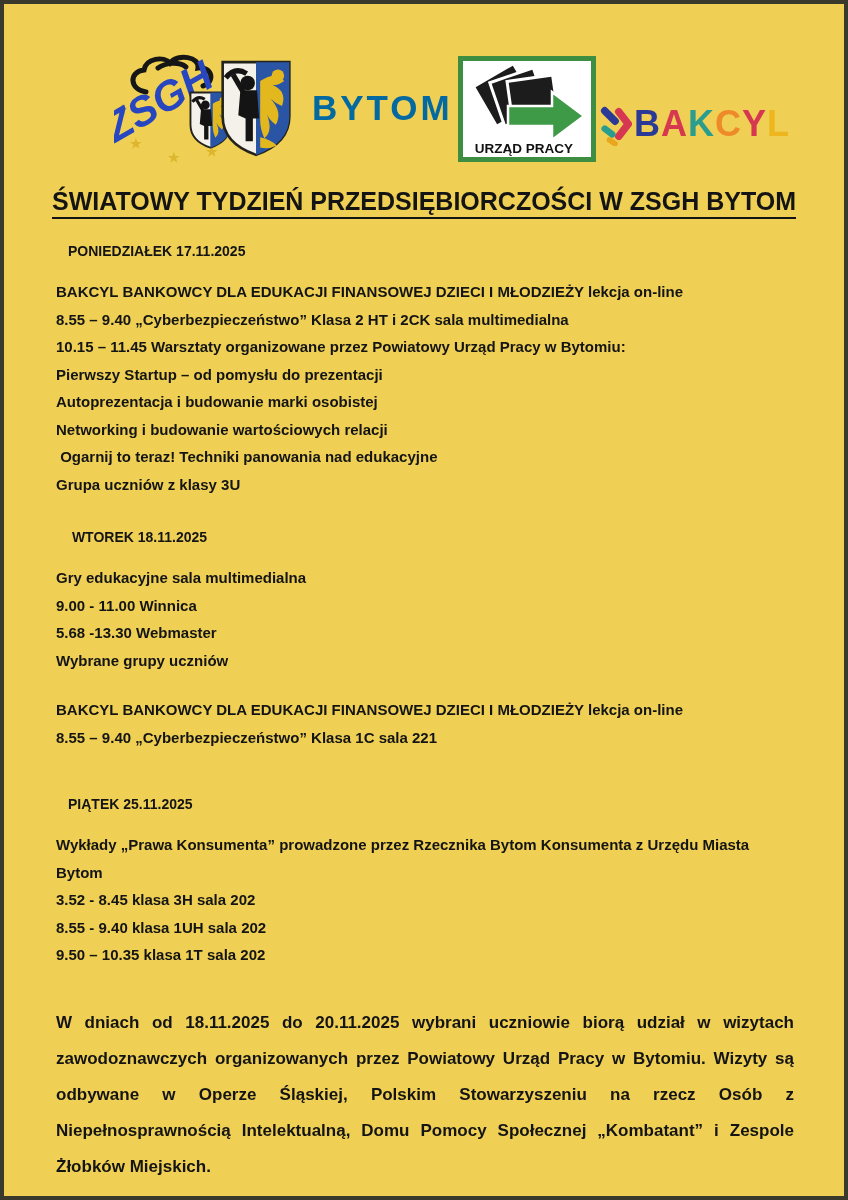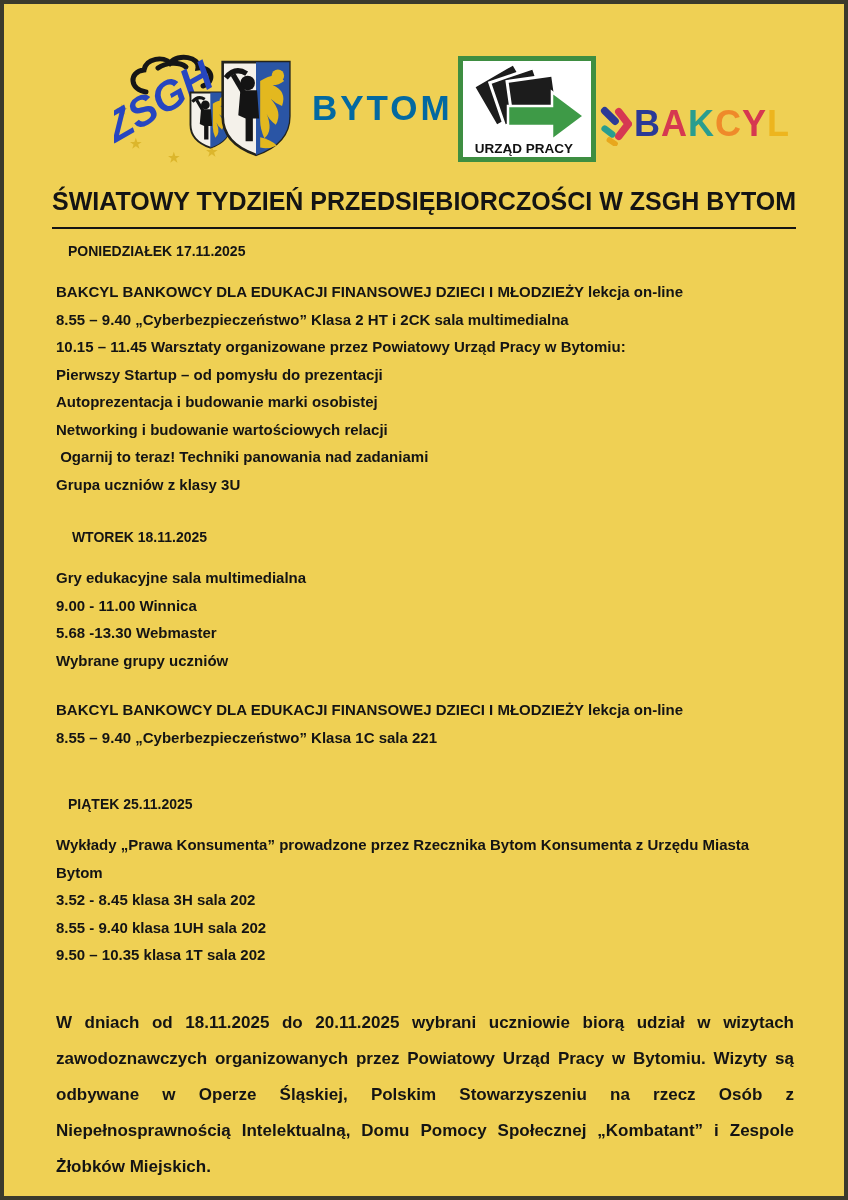--- a/index.html
+++ b/index.html
@@ -16,21 +16,21 @@
     color:#0369a1;letter-spacing:3px;
   }
   .logo-up{position:absolute;left:344px;top:4px;width:138px;height:106px;}
   .logo-bakcyl{position:absolute;left:486px;top:50px;display:flex;align-items:center;}
   .bakcyl-chev{width:32px;height:44px;margin-right:2px;}
   .bakcyl-letters span{font-size:36px;font-weight:bold;letter-spacing:1px;}
   .title{
     position:absolute;top:166px;left:0;right:0;text-align:center;
     font-size:25px;font-weight:bold;
   }
-  .title span{border-bottom:2.5px solid #141414;padding-bottom:12px;}
+  .title span{border-bottom:2.5px solid #141414;padding-bottom:2px;}
   .content{position:absolute;top:222px;left:52px;right:50px;}
   .sec-h{font-size:14px;font-weight:bold;margin:12px;line-height:26px;white-space:pre-wrap;}
   .sec-body{margin:14px 0 0 0;}
   .line{margin:0;font-size:15px;font-weight:bold;line-height:27.5px;white-space:pre-wrap;}
   .mt-s1{margin-top:26px;}
   .mt-s2{margin-top:22px;}
   .mt-s3{margin-top:40px;}
   .footer-par{
     margin:36px 0 0 0;font-size:17px;font-weight:bold;line-height:36px;
     text-align:justify;white-space:normal;
@@ -116,21 +116,21 @@
 
     <div class="section">
       <h2 class="sec-h">PONIEDZIAŁEK 17.11.2025</h2>
       <div class="sec-body">
         <p class="line">BAKCYL BANKOWCY DLA EDUKACJI FINANSOWEJ DZIECI I MŁODZIEŻY lekcja on-line</p>
         <p class="line">8.55 – 9.40 „Cyberbezpieczeństwo” Klasa 2 HT i 2CK sala multimedialna</p>
         <p class="line">10.15 – 11.45 Warsztaty organizowane przez Powiatowy Urząd Pracy w Bytomiu:</p>
         <p class="line">Pierwszy Startup – od pomysłu do prezentacji</p>
         <p class="line">Autoprezentacja i budowanie marki osobistej</p>
         <p class="line">Networking i budowanie wartościowych relacji</p>
-        <p class="line"> Ogarnij to teraz! Techniki panowania nad zadaniami</p>
+        <p class="line"> Ogarnij to teraz! Techniki panowania nad edukacyjne</p>
         <p class="line">Grupa uczniów z klasy 3U</p>
       </div>
     </div>
 
     <div class="section mt-s1">
       <h2 class="sec-h"> WTOREK 18.11.2025</h2>
       <div class="sec-body">
         <p class="line">Gry edukacyjne sala multimedialna</p>
         <p class="line">9.00 - 11.00 Winnica</p>
         <p class="line">5.68 -13.30 Webmaster</p>

